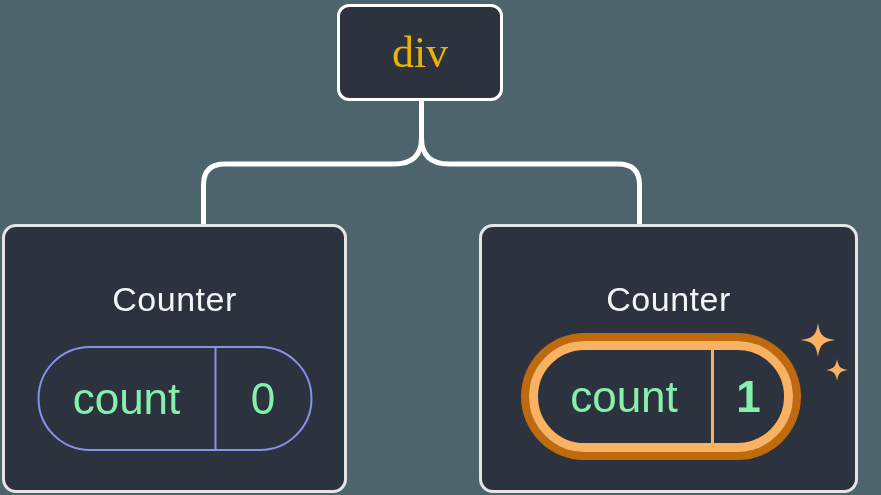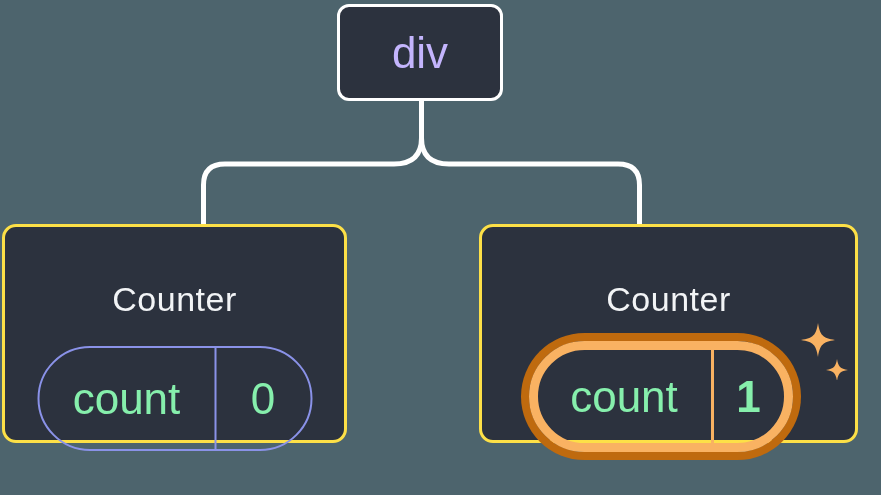--- a/index.html
+++ b/index.html
@@ -39,31 +39,32 @@
     height: 97px;
     box-sizing: border-box;
     background: #2c323e;
     border: 3px solid #ffffff;
     border-radius: 12px;
     display: flex;
     align-items: center;
     justify-content: center;
   }
   .node-label {
-    color: #c4b5fd;
+    color: #eab308;
     font-size: 44px;
     line-height: 1;
+    font-family: Liberation Serif, serif;
   }
   .card {
     position: absolute;
     top: 224px;
-    height: 219px;
+    height: 269px;
     box-sizing: border-box;
     background: #2c323e;
-    border: 3px solid #fde047;
+    border: 3px solid #e5e5e5;
     border-radius: 14px;
   }
   .card-left  { left: 2px;   width: 345px; }
   .card-right { left: 479px; width: 379px; }
   .card-title {
     position: absolute;
     top: 50px;
     left: 0;
     width: 100%;
     margin: 0;

